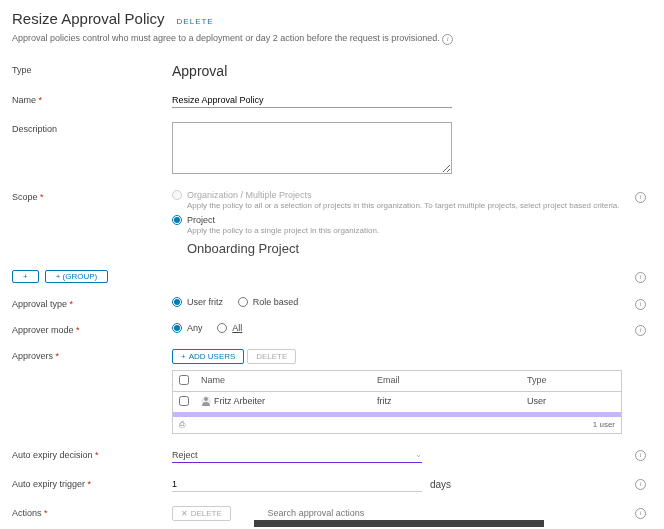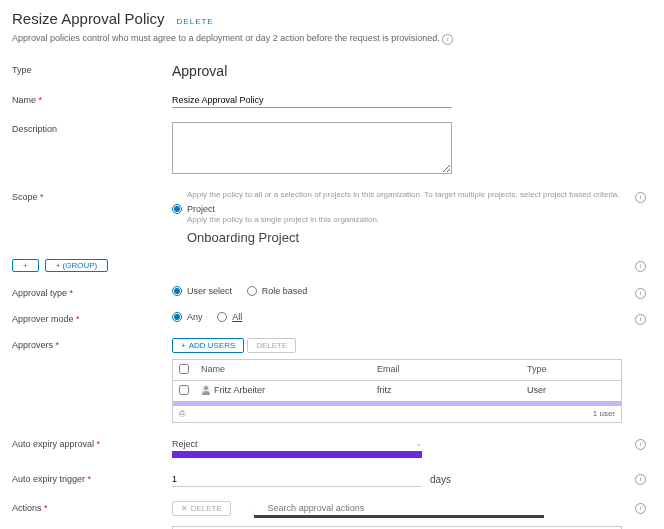--- a/index.html
+++ b/index.html
@@ -30,25 +30,25 @@
 .approvers-table .tfoot { display: flex; justify-content: space-between; padding: 3px 6px; font-size: 8px; color: #666; }
 .cell { padding: 4px 6px; }
 .cell.cb { width: 22px; }
 .cell.c1 { flex: 1; }
 .cell.c2 { width: 150px; }
 .cell.c3 { width: 100px; }
 .cell input[type=checkbox] { width: 10px; height: 10px; }
 .user-icon { display: inline-block; width: 10px; height: 10px; background: #eee; border-radius: 50%; margin-right: 3px; vertical-align: middle; position: relative; }
 .user-icon::before { content: ""; position: absolute; top: 1px; left: 3px; width: 4px; height: 4px; background: #999; border-radius: 50%; }
 .user-icon::after { content: ""; position: absolute; bottom: 0; left: 1px; width: 8px; height: 4px; background: #999; border-radius: 4px 4px 0 0; }
-.select-field { width: 250px; border: none; border-bottom: 7px solid #6d28d9; font-size: 9px; padding: 2px 0; display: flex; justify-content: space-between; align-items: center; }
+.select-field { width: 250px; border: none; border-bottom: 1px solid #6d28d9; font-size: 9px; padding: 2px 0; display: flex; justify-content: space-between; align-items: center; }
 .chev { font-size: 8px; color: #aaa; }
 .days-row { display: flex; align-items: center; gap: 8px; }
 .days-input { border: none; border-bottom: 1px solid #ccc; font-size: 9px; padding: 2px 0; width: 250px; }
-.search-field { border: none; border-bottom: 3px solid #404040; font-size: 9px; padding: 2px 0 2px 14px; width: 290px; display: inline-block; position: relative; }
+.search-field { border: none; border-bottom: 7px solid #404040; font-size: 9px; padding: 2px 0 2px 14px; width: 290px; display: inline-block; position: relative; }
 .search-wrap { display: inline-block; position: relative; margin-left: 20px; }
 .search-icon { position: absolute; left: 0; top: 2px; font-size: 9px; color: #999; }
 .actions-table { border: 1px solid #ccc; width: 100%; margin-top: 8px; font-size: 9px; }
 .actions-table .thead { display: flex; border-bottom: 1px solid #ccc; }
 .col-lbl { font-size: 9px; color: #555; }
 .crit-btns { display: flex; gap: 6px; }
 .crit-btn { border: 1px solid #0079b8; background: #fff; color: #0079b8; font-size: 8px; padding: 1px 10px; border-radius: 2px; cursor: pointer; }
 </style>
 </head>
 <body>
@@ -79,20 +79,24 @@
 <div class="form-row">
   <div class="label-col">Description</div>
   <div class="field-col">
     <textarea class="textarea" style=""></textarea>
   </div>
 </div>
 
 <div class="form-row">
   <div class="label-col req">Scope</div>
   <div class="field-col">
+    <div class="radio-row">
+      <input type="radio" name="scope" disabled="" style="">
+      <span class="disabled-text">Organization / Multiple Projects</span>
+    </div>
     <div class="hint">Apply the policy to all or a selection of projects in this organization. To target multiple projects, select project based criteria.</div>
     <div class="radio-row">
       <input type="radio" name="scope" checked="" style="">
       <span>Project</span>
     </div>
     <div class="hint">Apply the policy to a single project in this organization.</div>
     <div class="proj-val">Onboarding Project</div>
     <span class="info-icon info-right">i</span>
   </div>
 </div>
@@ -105,21 +109,21 @@
     </div>
     <span class="info-icon info-right">i</span>
   </div>
 </div>
 
 <div class="form-row">
   <div class="label-col req">Approval type</div>
   <div class="field-col">
     <div class="radio-row" style="display:inline-flex; margin-right:12px;">
       <input type="radio" name="atype" checked="" style="">
-      <span>User select</span>
+      <span>User fritz</span>
     </div>
     <div class="radio-row" style="display:inline-flex;">
       <input type="radio" name="atype" style="">
       <span>Role based</span>
     </div>
     <span class="info-icon info-right">i</span>
   </div>
 </div>
 
 <div class="form-row">
@@ -160,21 +164,21 @@
       </div>
       <div class="tfoot">
         <span>⎙</span>
         <span>1 user</span>
       </div>
     </div>
   </div>
 </div>
 
 <div class="form-row">
-  <div class="label-col req">Auto expiry approval</div>
+  <div class="label-col req">Auto expiry decision</div>
   <div class="field-col">
     <div class="select-field">
       <span>Reject</span>
       <span class="chev">⌄</span>
     </div>
     <span class="info-icon info-right">i</span>
   </div>
 </div>
 
 <div class="form-row">

